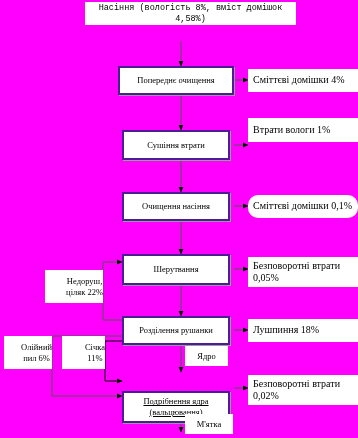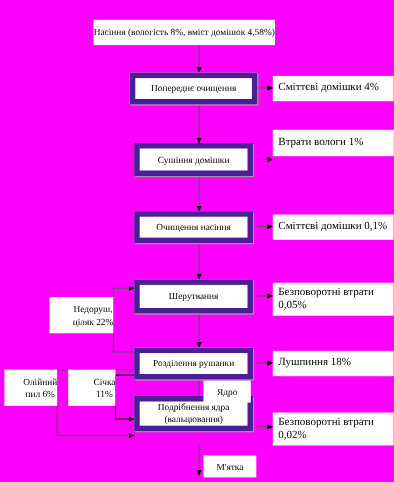--- a/index.html
+++ b/index.html
@@ -34,21 +34,21 @@
     color: #000000;
     display: flex;
     align-items: center;
     justify-content: center;
     text-align: center;
     line-height: 1.25;
     white-space: pre-line;
   }
   
   .proc {
-    border: 5px solid #4c1d95;
+    border: 2px solid #4c1d95;
     box-shadow: 1px 1px 0 #9a9a9a;
     font-size: 8.5px;
   }
   
   .callout {
     border: none;
     font-size: 10px;
     justify-content: flex-start;
     padding-left: 5px;
     text-align: left;
@@ -116,58 +116,58 @@
 
       <path d="M128,336 L52,336 L52,396 L122,396" marker-end="url(#arrow)"></path>
     </g>
 
     <g stroke="#000000" stroke-width="1" fill="none">
 
       <path d="M128,341 L105,341 L105,381 L122,381" marker-end="url(#arrow)"></path>
     </g>
   </svg>
 
-  <div class="node seed-top" style="left:85px; top:18px; width:165px; height:23px;">
+  <div class="node seed-top" style="left:85px; top:2px; width:211px; height:23px;font-family:Liberation Mono, monospace;">
     <span>Насіння (вологість 8%, вміст домішок 4,58%)</span>
   </div>
 
   <div class="node proc" style="left:118px; top:66px; width:116px; height:29px;">
     <span>Попереднє очищення</span>
   </div>
 
   <div class="node proc" style="left:122px; top:130px; width:108px; height:30px;">
-    <span>Сушіння домішки</span>
+    <span>Сушіння втрати</span>
   </div>
 
   <div class="node proc" style="left:122px; top:192px; width:108px; height:29px;">
     <span>Очищення насіння</span>
   </div>
 
   <div class="node proc" style="left:122px; top:254px; width:108px; height:31px;">
     <span>Шерутвання</span>
   </div>
 
   <div class="node proc" style="left:122px; top:316px; width:108px; height:29px;">
     <span>Розділення рушанки</span>
   </div>
 
-  <div class="node proc" style="left:122px; top:360px; width:108px; height:32px;">
+  <div class="node proc" style="left:122px; top:391px; width:108px; height:32px;text-decoration:underline;">
     <span>Подрібнення ядра
 (вальцювання)</span>
   </div>
 
   <div class="node callout" style="left:248px; top:69px; width:110px; height:23px;">
     <span>Сміттєві домішки 4%</span>
   </div>
 
   <div class="node callout" style="left:248px; top:118px; width:128px; height:24px;">
     <span>Втрати вологи 1%</span>
   </div>
 
-  <div class="node callout" style="left:248px; top:195px; width:110px; height:23px;">
+  <div class="node callout" style="left:248px; top:195px; width:110px; height:23px;border-radius:10px;">
     <span>Сміттєві домішки 0,1%</span>
   </div>
 
   <div class="node callout" style="left:248px; top:257px; width:110px; height:30px;">
     <span>Безповоротні втрати
 0,05%</span>
   </div>
 
   <div class="node callout" style="left:248px; top:319px; width:110px; height:23px;">
     <span>Лушпиння 18%</span>

